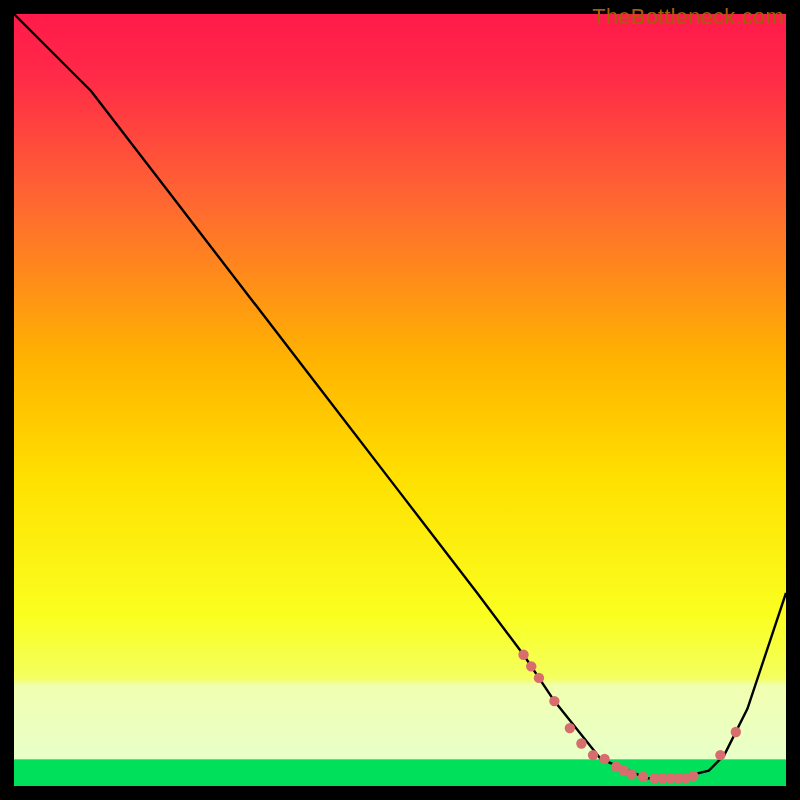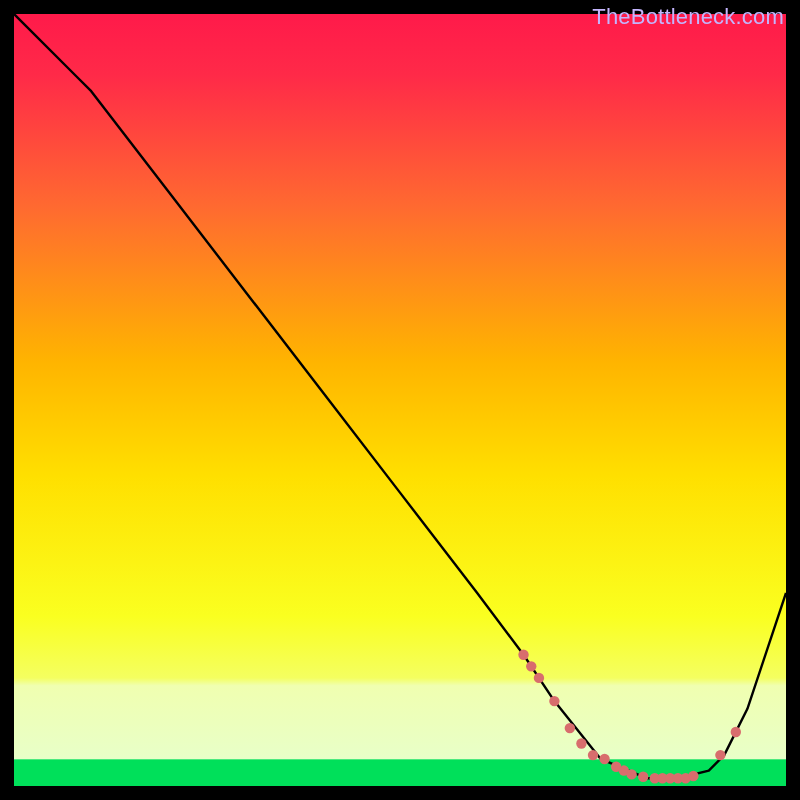--- a/index.html
+++ b/index.html
@@ -8,21 +8,21 @@
     height: 800px;
     background: #000;
     position: relative;
     font-family: Arial, sans-serif;
     overflow: hidden;
   }
   .watermark {
     position: absolute;
     top: 4px;
     right: 16px;
-    color: #c4b5fd;
+    color: #a16207;
     font-size: 22px;
     font-weight: 500;
     letter-spacing: 0.2px;
     z-index: 10;
   }
   .plot-outer {
     position: absolute;
     left: 14px;
     top: 14px;
     width: 772px;

